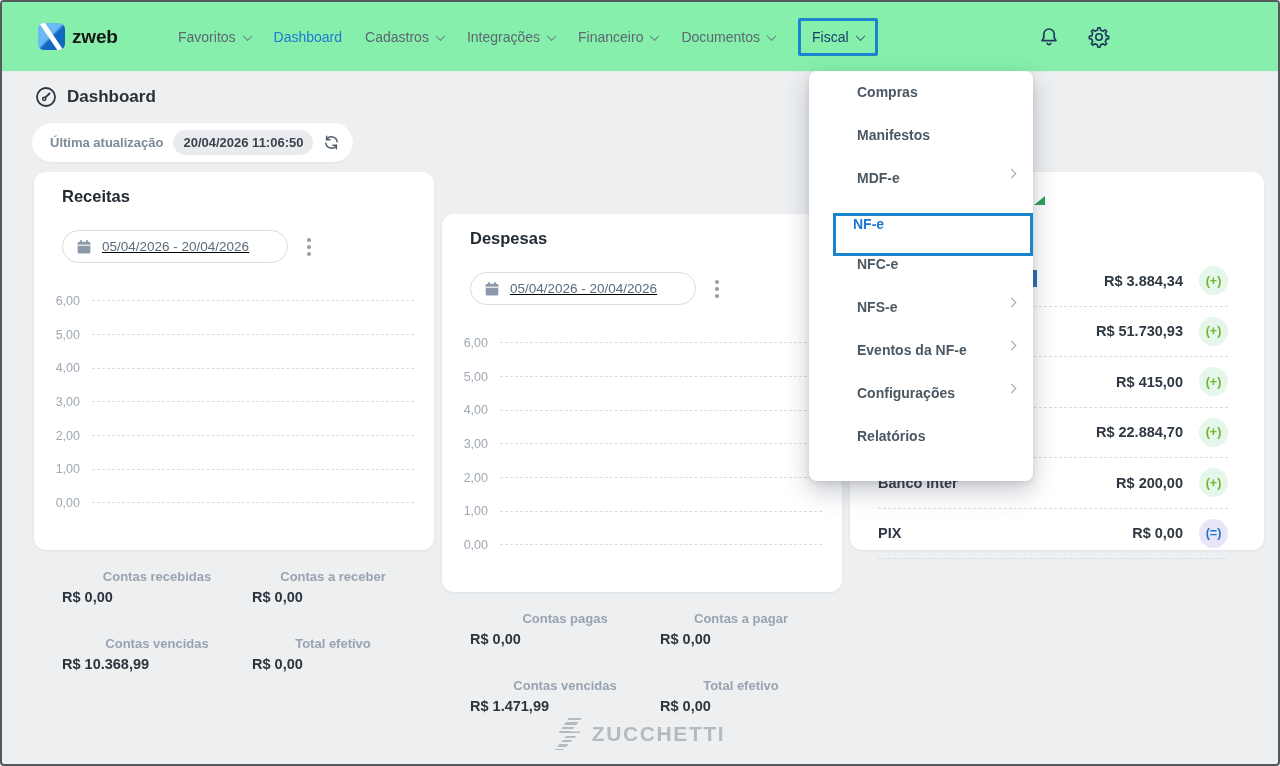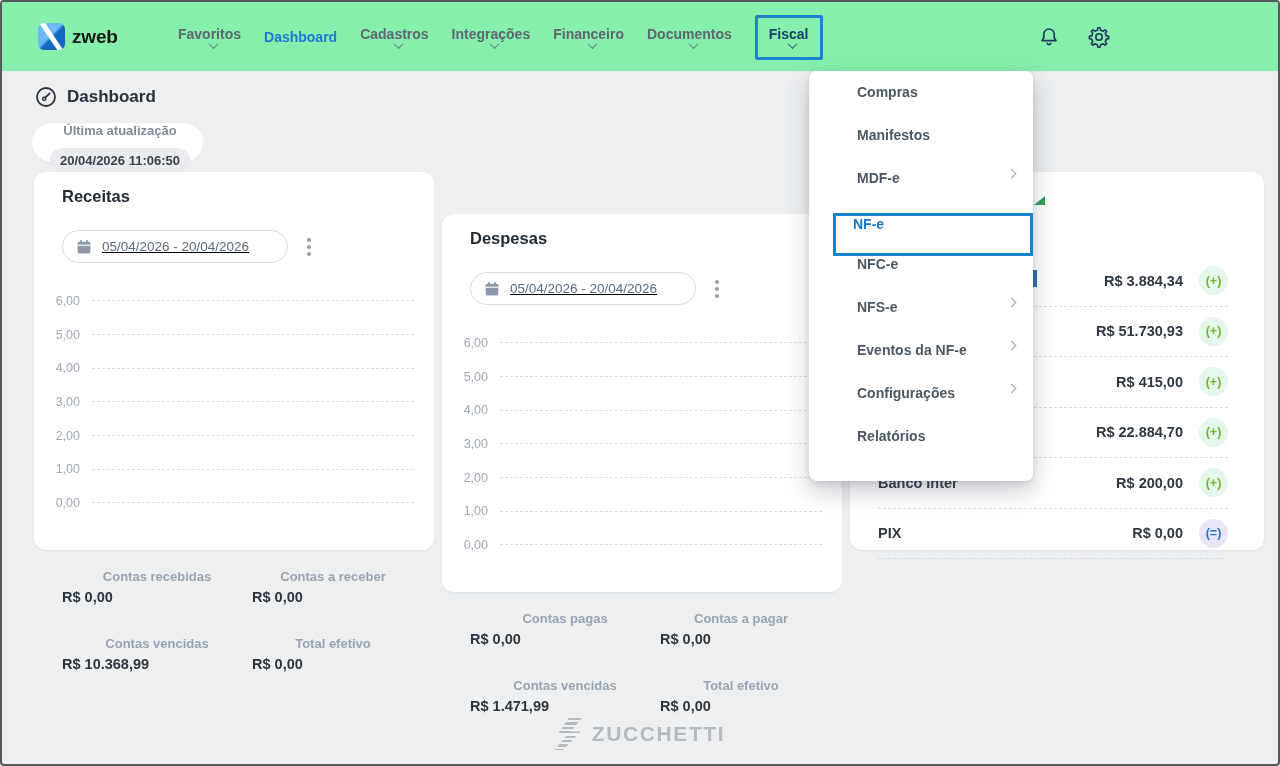--- a/index.html
+++ b/index.html
@@ -12,35 +12,35 @@
   .header { position:absolute; top:0; left:0; right:0; height:70px; background:#86efac;
             border-bottom:1px solid #e6e8ea; z-index:10; }
   .logo { position:absolute; left:36px; top:21px; display:flex; align-items:center; gap:7px; cursor:pointer; }
   .logo-mark { width:27px; height:27px; border-radius:6px; position:relative; overflow:hidden;
                background:linear-gradient(135deg,#6cb9f3 0 46%,#1368c2 54% 100%); }
   .logo-mark i { position:absolute; left:11px; top:-4px; width:5px; height:36px; background:#fff;
                  transform:rotate(-34deg); display:block; }
   .logo-text { font-size:19px; font-weight:700; color:#161616; letter-spacing:-.2px; }
 
   .nav { position:absolute; left:176px; top:0; height:70px; display:flex; align-items:center; gap:23px; }
-  .nav-item { display:flex; align-items:center; font-size:14px; font-weight:700; color:#5c6771;
-              text-decoration:none; cursor:pointer; white-space:nowrap;flex-direction:column; }
+  .nav-item { display:flex; align-items:center; font-size:14px; font-weight:400; color:#5c6771;
+              text-decoration:none; cursor:pointer; white-space:nowrap; }
   .nav-item.active { color:#1d79d4; }
   .nav-item.fiscal-box { border:3px solid #1b84cd; padding:8px 11px; border-radius:2px; color:#17406e; }
   .caret { width:7px; height:7px; border-right:1.7px solid currentColor; border-bottom:1.7px solid currentColor;
            transform:rotate(45deg) translate(-1px,-1px); display:inline-block; margin-left:8px; opacity:.8; }
   .header-ico { position:absolute; top:23px; width:24px; height:24px; cursor:pointer; }
   .bell { left:1035px; } .gear { left:1085px; }
 
   
   .page-title-row { position:absolute; left:32px; top:83px; display:flex; align-items:center; gap:9px; }
   .page-title { font-size:17px; font-weight:600; color:#28313a; }
   .pill { position:absolute; left:30px; top:121px; height:39px; background:#fff; border-radius:20px;
           display:inline-flex; align-items:center; gap:10px; padding:0 13px 0 18px;
-          box-shadow:0 1px 2px rgba(40,50,60,.05);flex-direction:column; }
+          box-shadow:0 1px 2px rgba(40,50,60,.05); }
   .pill-label { font-size:13px; font-weight:600; color:#7e8a95; }
   .pill-badge { background:#e9ebee; border-radius:13px; padding:5px 10px; font-size:13px; font-weight:700; color:#39434d; }
   .refresh { width:17px; height:17px; cursor:pointer; }
 
   
   .card { position:absolute; top:170px; height:378px; background:#fff; border-radius:12px;
           box-shadow:0 1px 3px rgba(40,50,60,.07); }
   .card-receitas { left:32px;  width:400px; }
   .card-despesas { left:440px; width:400px;margin-top:42px; }
   .card-contas   { left:848px; width:414px; }

